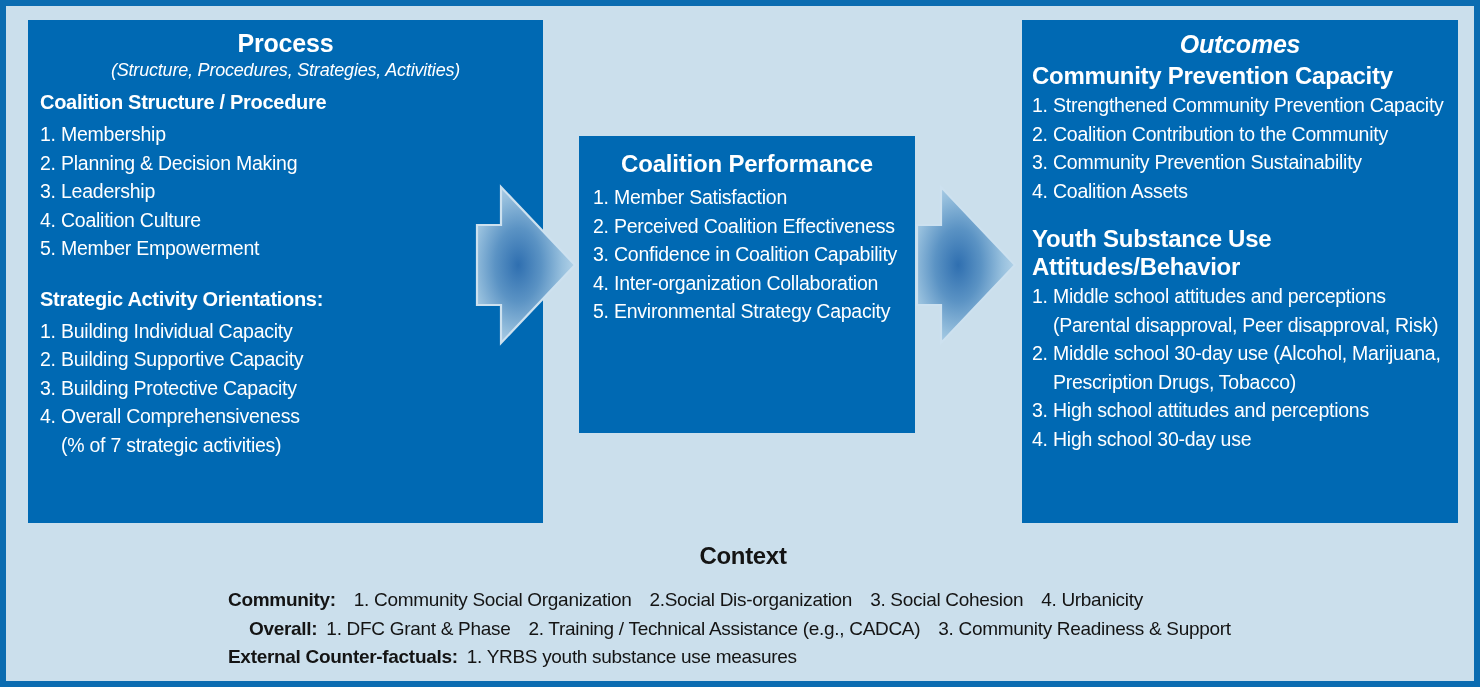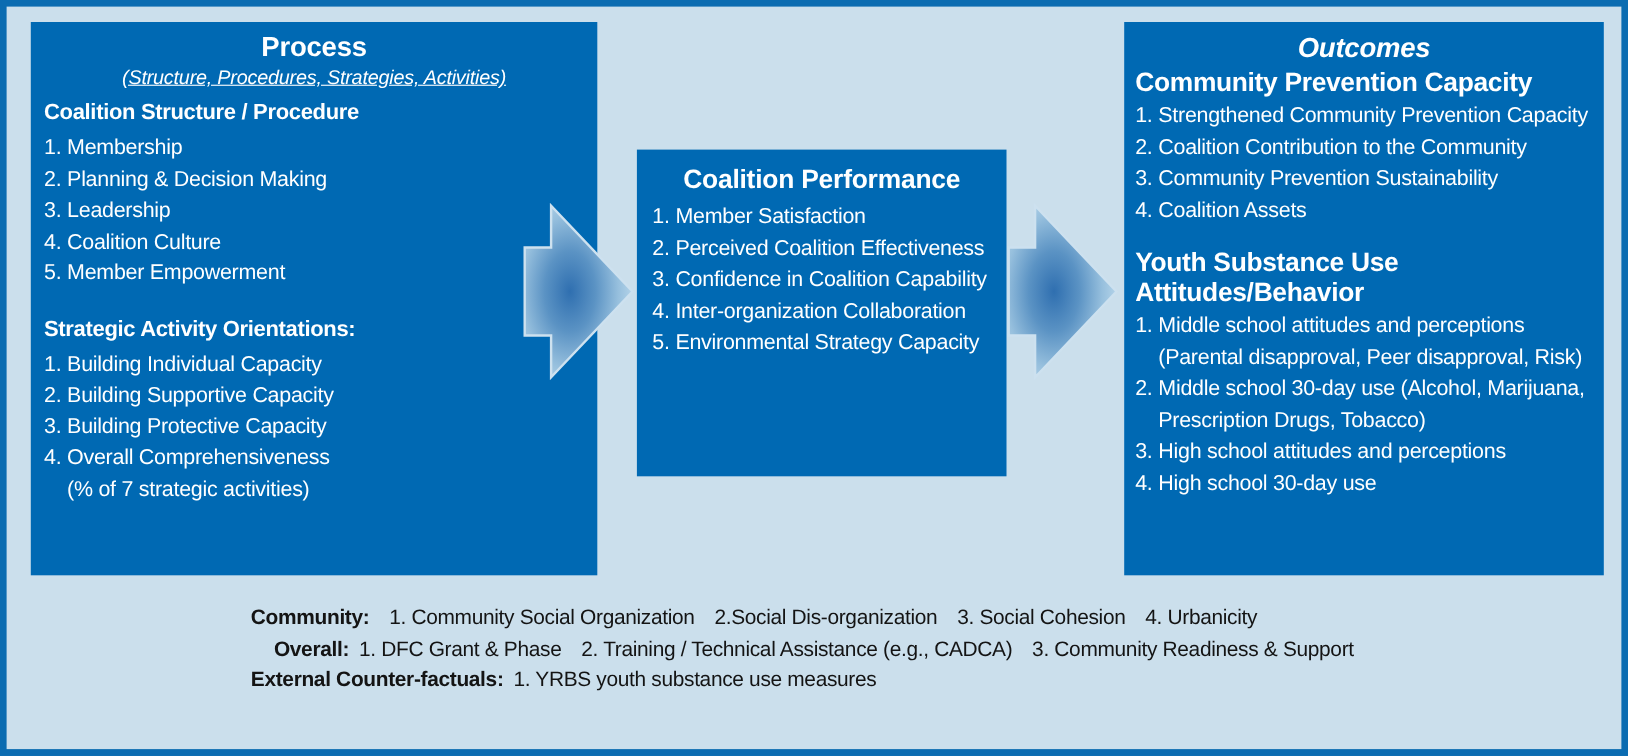--- a/index.html
+++ b/index.html
@@ -39,21 +39,20 @@
   .panel-title {
     text-align: center;
     font-weight: bold;
     letter-spacing: -0.2px;
   }
 
   .panel-subtitle {
     text-align: center;
     font-style: italic;
     letter-spacing: -0.2px;
-    text-decoration: underline;
   }
 
   .section-head {
     font-weight: bold;
     letter-spacing: -0.3px;
   }
 
   ol.numlist {
     list-style: none;
   }
@@ -304,20 +303,21 @@
             </li>
           <li>
               <span class="num">4.</span>
               <span class="txt">High school 30-day use</span>
             </li>
         </ol>
       </div>
     </div>
 
     <div id="context">
+      <div class="ctx-title">Context</div>
       <div class="ctx-rows">
 
         <div class="ctx-row">
           <span class="lbl">Community:</span><span class="sp"></span><span class="sp"></span><span class="item">1. Community Social Organization</span><span class="sp"></span><span class="sp"></span><span class="item">2.Social Dis-organization</span><span class="sp"></span><span class="sp"></span><span class="item">3. Social Cohesion</span><span class="sp"></span><span class="sp"></span><span class="item">4. Urbanicity</span>
         </div>
 
         <div class="ctx-row indent">
           <span class="lbl">Overall:</span><span class="sp"></span><span class="item">1. DFC Grant &amp; Phase</span><span class="sp"></span><span class="sp"></span><span class="item">2. Training / Technical Assistance (e.g., CADCA)</span><span class="sp"></span><span class="sp"></span><span class="item">3. Community Readiness &amp; Support</span>
         </div>
 

